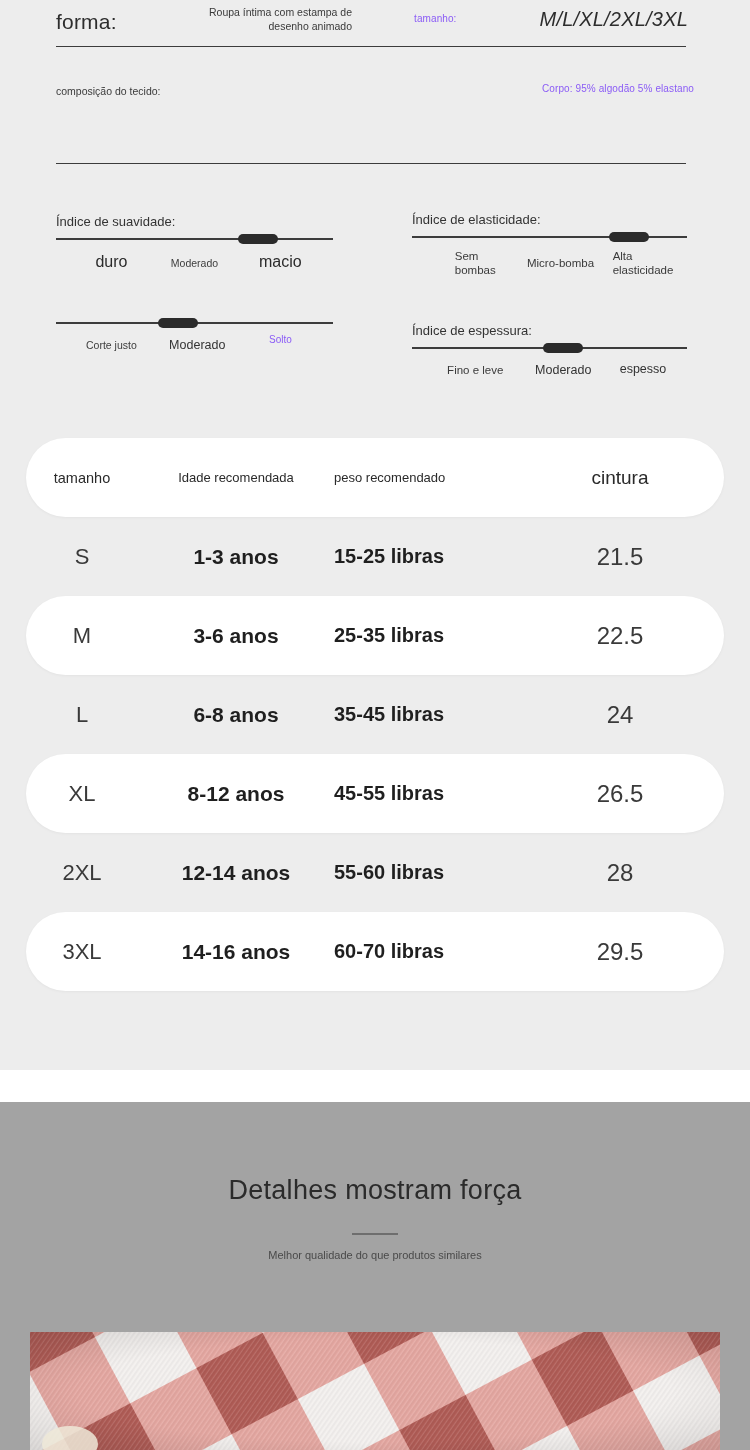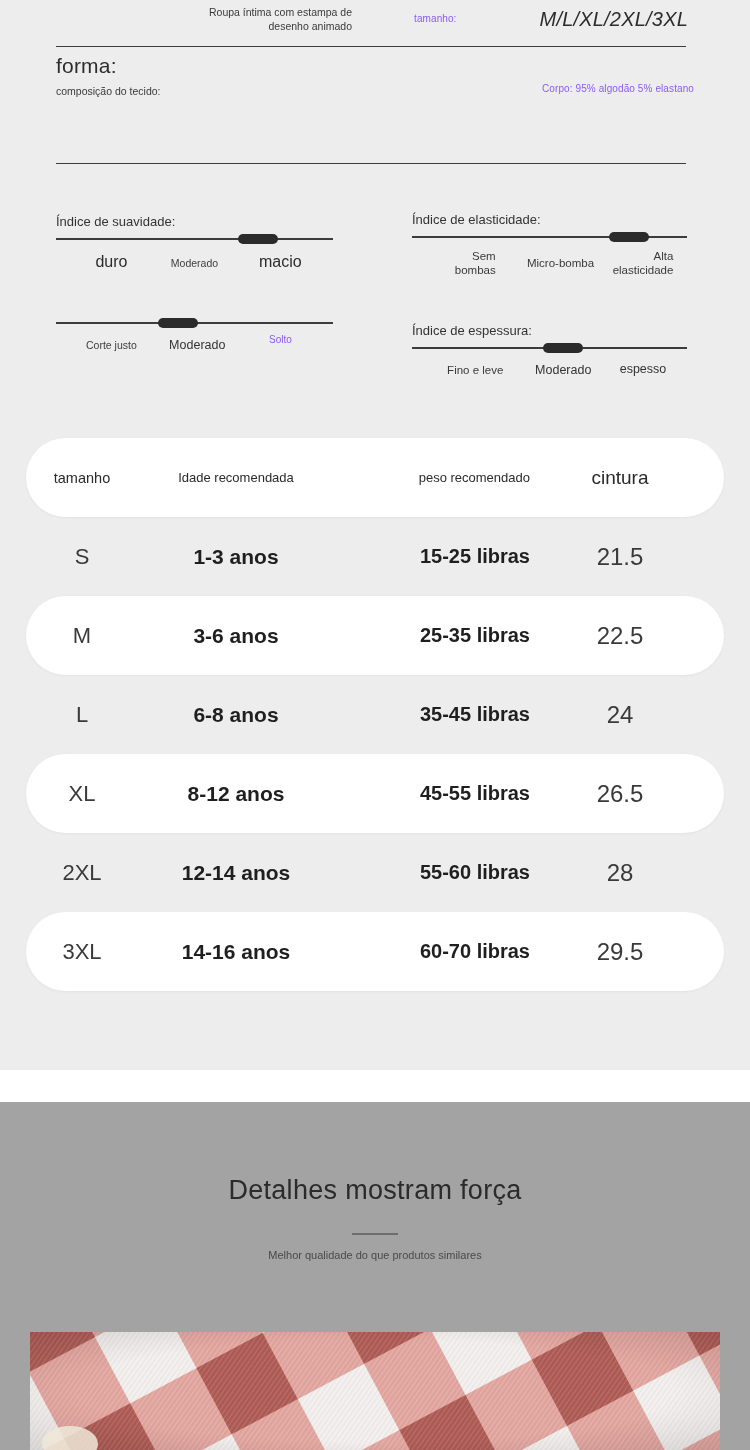--- a/index.html
+++ b/index.html
@@ -47,40 +47,40 @@
   }
   .thumb{
     position:absolute; top:-4.5px; width:40px; height:10px;
     background:#2b2b2b; border-radius:6px; transform:translateX(-50%);
   }
   .ticks{
     position:relative; width:100%; height:34px; margin-top:6px;
   }
   .tick{
     position:absolute; top:0; transform:translateX(-50%);
-    text-align:right; line-height:1.25; white-space:pre-line;
+    text-align:left; line-height:1.25; white-space:pre-line;
   }
   .tick.s1{ font-size:16px; color:#2b2b2b; }
   .tick.s2{ font-size:10.5px; color:#3d3d3d; }
   .tick.s3{ font-size:11.5px; color:#3a3a3a; }
   .tick.s4{ font-size:10px; color:#8b5cf6; }
   .tick.s5{ font-size:12.5px; color:#333; }
 
   
   .size-table{
     position:absolute; left:26px; top:438px; width:698px;
   }
   .trow{
     position:relative; height:79px; border-radius:40px;
     display:flex; align-items:center;
   }
   .trow.alt{ background:#ffffff; box-shadow:0 1px 3px rgba(0,0,0,0.045); }
   .c0{ width:112px; text-align:center; }
   .c1{ width:196px; text-align:center; }
-  .c2{ width:196px; text-align:right; }
+  .c2{ width:196px; text-align:left; }
   .c3{ width:180px; text-align:center; }
 
   .trow.head .c0{ font-size:14.5px; color:#2a2a2a; }
   .trow.head .c1{ font-size:13px; color:#2a2a2a; }
   .trow.head .c2{ font-size:13px; color:#2a2a2a; }
   .trow.head .c3{ font-size:19px; color:#2a2a2a; }
 
   .trow.body .c0{ font-size:22px; color:#3a3a3a; }
   .trow.body .c1{ font-size:21px; color:#1f1f1f; font-weight:bold; }
   .trow.body .c2{ font-size:20px; color:#1f1f1f; font-weight:bold; }
@@ -115,21 +115,21 @@
   }
   .fabric-img svg{ display:block; }
 </style>
 </head>
 <body>
 
 <div class="page">
 
   <div class="spec-section">
 
-    <div class="spec-row lbl-big" style="left:56px; top:10px;margin-top:44px;">forma:</div>
+    <div class="spec-row lbl-big" style="left:56px; top:10px;">forma:</div>
 
     <div class="spec-row lbl-small" style="left:188px; top:5px; width:164px;">Roupa íntima com estampa de desenho animado</div>
 
     <div class="spec-row val-mid" style="left:414px; top:13px;">tamanho:</div>
 
     <div class="spec-row val-big" style="right:62px; top:8px;font-style:italic;">M/L/XL/2XL/3XL</div>
 
     <div class="rule" style="left:56px; top:46px; width:630px;"></div>
 
     <div class="spec-row lbl-small" style="left:56px; top:84px; text-align:left;">composição do tecido:</div>

